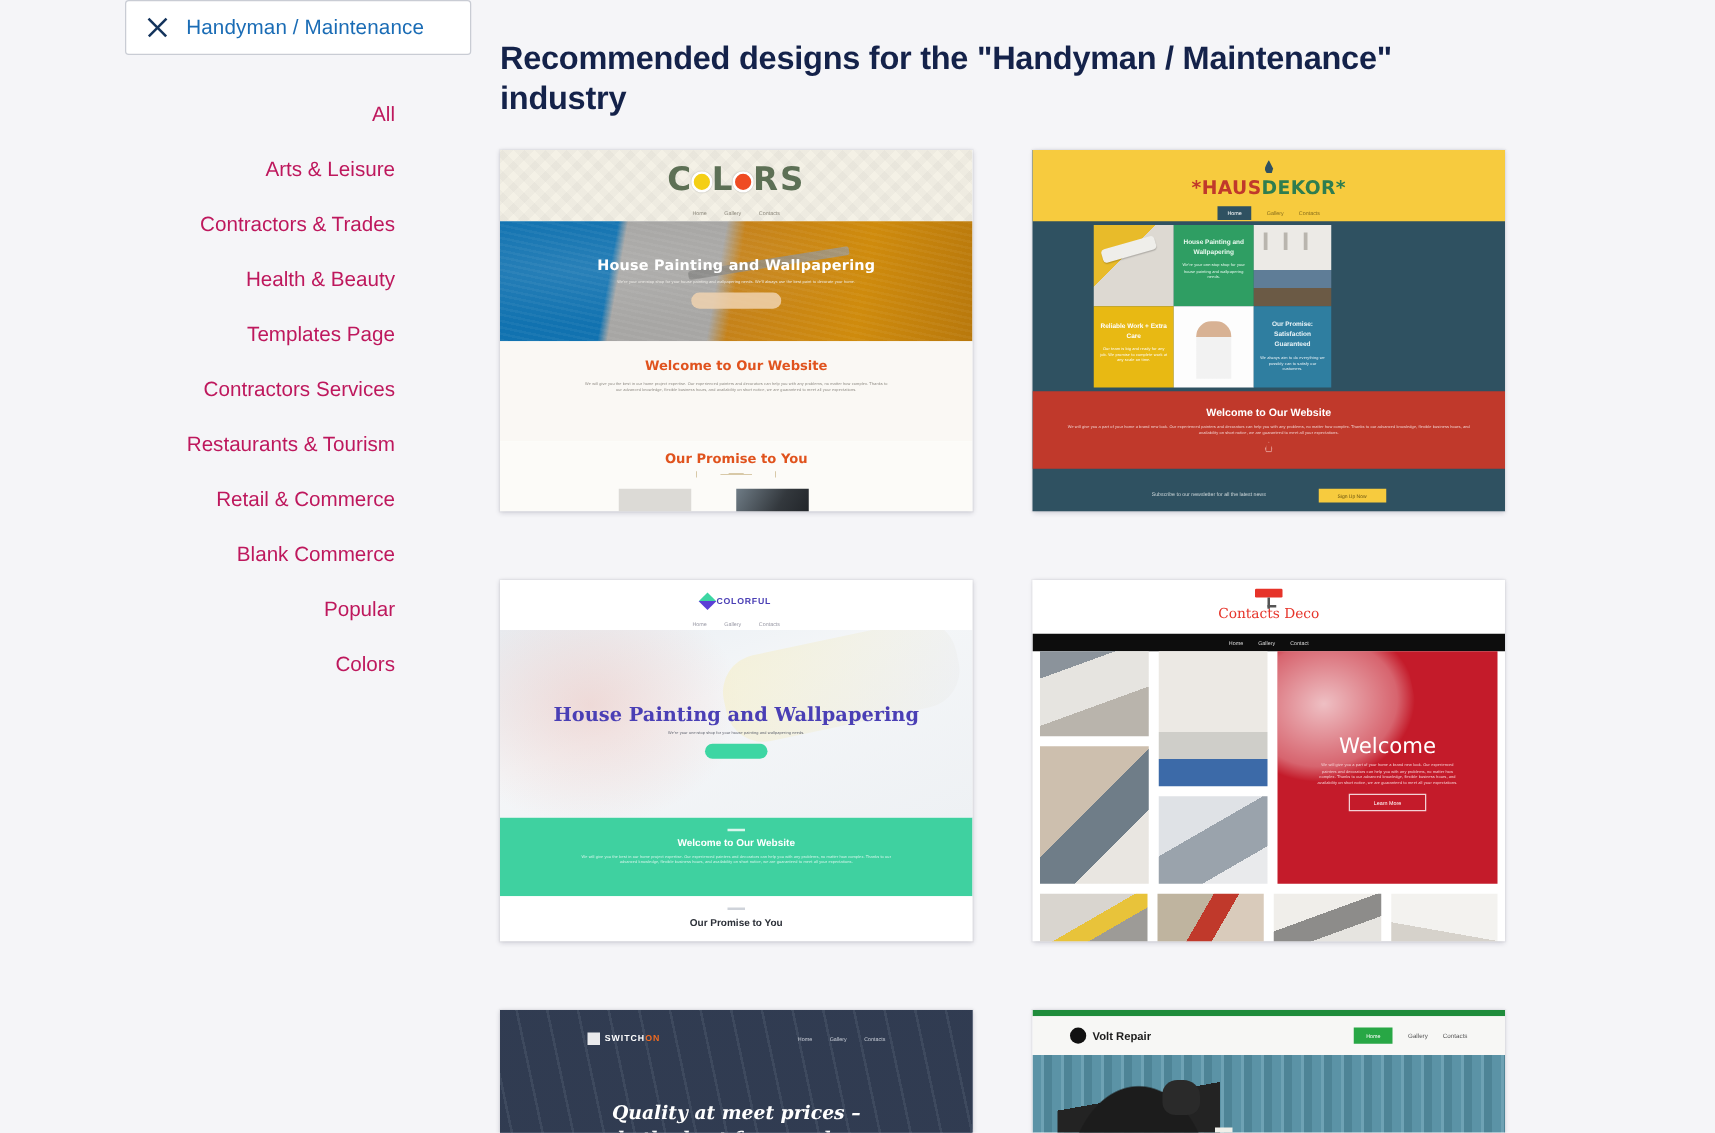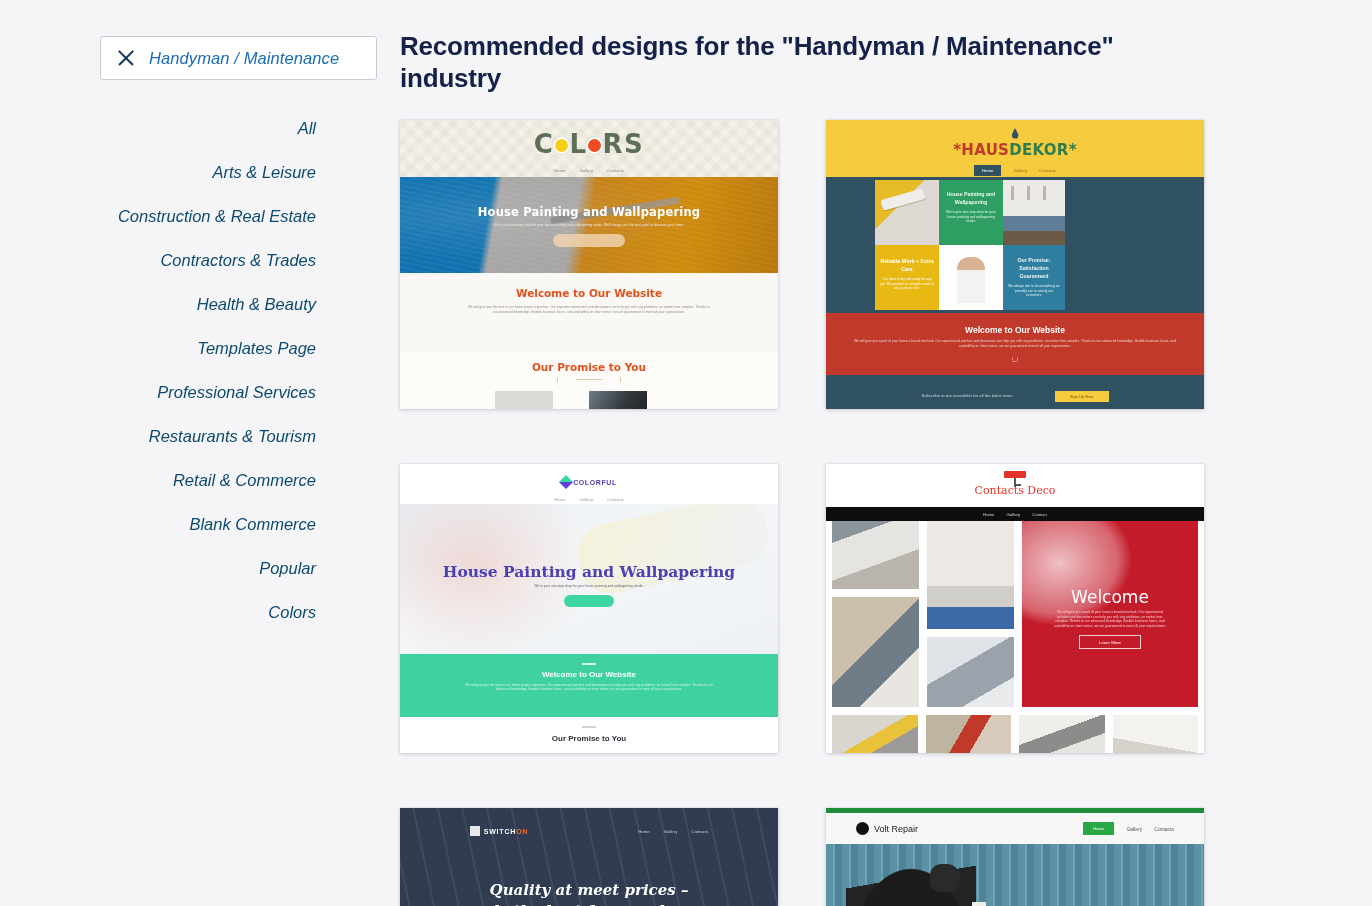--- a/index.html
+++ b/index.html
@@ -14,23 +14,21 @@
     position: relative;
     width: 1372px; height: 906px;
     background: #f5f5f8;
     display: flex;
   }
 
   
   .sidebar {
     width: 400px;
     flex: 0 0 400px;
-    padding-top: 36px;
     padding-right: 42px;
-    font-style: italic;
   }
   .chip {
     margin-left: 100px;
     margin-right: 0;
     width: 277px;
     height: 44px;
     background: #ffffff;
     border: 1px solid #c9ccd4;
     border-radius: 3px;
     display: flex;
@@ -63,21 +61,21 @@
 
   .cat-list {
     margin-top: 26px;
     display: flex;
     flex-direction: column;
     align-items: flex-end;
     padding-right: 42px;
   }
   .cat-item {
     font-size: 16.5px;
-    color: #0c4a6e;
+    color: #be185d;
     line-height: 44px;
     height: 44px;
     cursor: pointer;
     white-space: nowrap;
     text-align: center;
   }
 
   
   .main {
     flex: 1 1 auto;
@@ -288,21 +286,21 @@
   .t5-hero { position:absolute; left:0; right:0; top: 72px; text-align:center; z-index:5; }
   .t5-hero h3 { margin:0; color:#fff; font-size: 15px; font-style: italic; font-weight:bold;
                 font-family:"DejaVu Serif", serif; line-height: 21px; }
 
   
   .t6-top { height: 5px; background:#1f8c3b; }
   .t6-head { height: 31px; background:#f7f7f5; display:flex; align-items:center;
              justify-content:space-between; padding: 0 30px; }
   .t6-brand { display:flex; align-items:center; gap:5px; }
   .t6-circ { width: 13px; height: 13px; border-radius:50%; background:#111; }
-  .t6-brand b { font-size: 9px; color:#1c1c1c; font-weight:normal; }
+  .t6-brand b { font-size: 9px; color:#1c1c1c; font-weight:bold; }
   .t6-nav { display:flex; align-items:center; gap:12px; }
   .t6-nav .act { background:#28a745; color:#fff; font-size:4.3px; padding: 4px 10px; }
   .t6-nav span { font-size:5px; color:#555; }
   .t6-hero { height: 100px; position:relative; overflow:hidden;
      background: repeating-linear-gradient(90deg, #5b93a6 0 7px, #6ea2b4 7px 9px, #4e8496 9px 16px); }
   .t6-person { position:absolute; left: 20px; bottom:0; width: 130px; height: 86px;
      background: radial-gradient(ellipse at 50% 110%, #1c1c1c 0 62%, transparent 63%),
                  linear-gradient(170deg, transparent 0 28%, #232323 28% 100%); }
   .t6-head2 { position:absolute; left: 104px; bottom: 52px; width: 30px; height: 28px;
      background:#2a2a2a; border-radius: 40% 45% 35% 35%; }
@@ -316,25 +314,24 @@
   <aside class="sidebar">
 
     <div class="chip">
       <span class="chip-x"></span>
       <span class="chip-label">Handyman / Maintenance</span>
     </div>
 
     <nav class="cat-list">
       <div class="cat-item">All</div>
       <div class="cat-item">Arts &amp; Leisure</div>
-      <div class="cat-item">Construction &amp; Real Estate</div>
       <div class="cat-item">Contractors &amp; Trades</div>
       <div class="cat-item">Health &amp; Beauty</div>
       <div class="cat-item">Templates Page</div>
-      <div class="cat-item">Professional Services</div>
+      <div class="cat-item">Contractors Services</div>
       <div class="cat-item">Restaurants &amp; Tourism</div>
       <div class="cat-item">Retail &amp; Commerce</div>
       <div class="cat-item">Blank Commerce</div>
       <div class="cat-item">Popular</div>
       <div class="cat-item">Colors</div>
     </nav>
   </aside>
 
   <main class="main">
 

